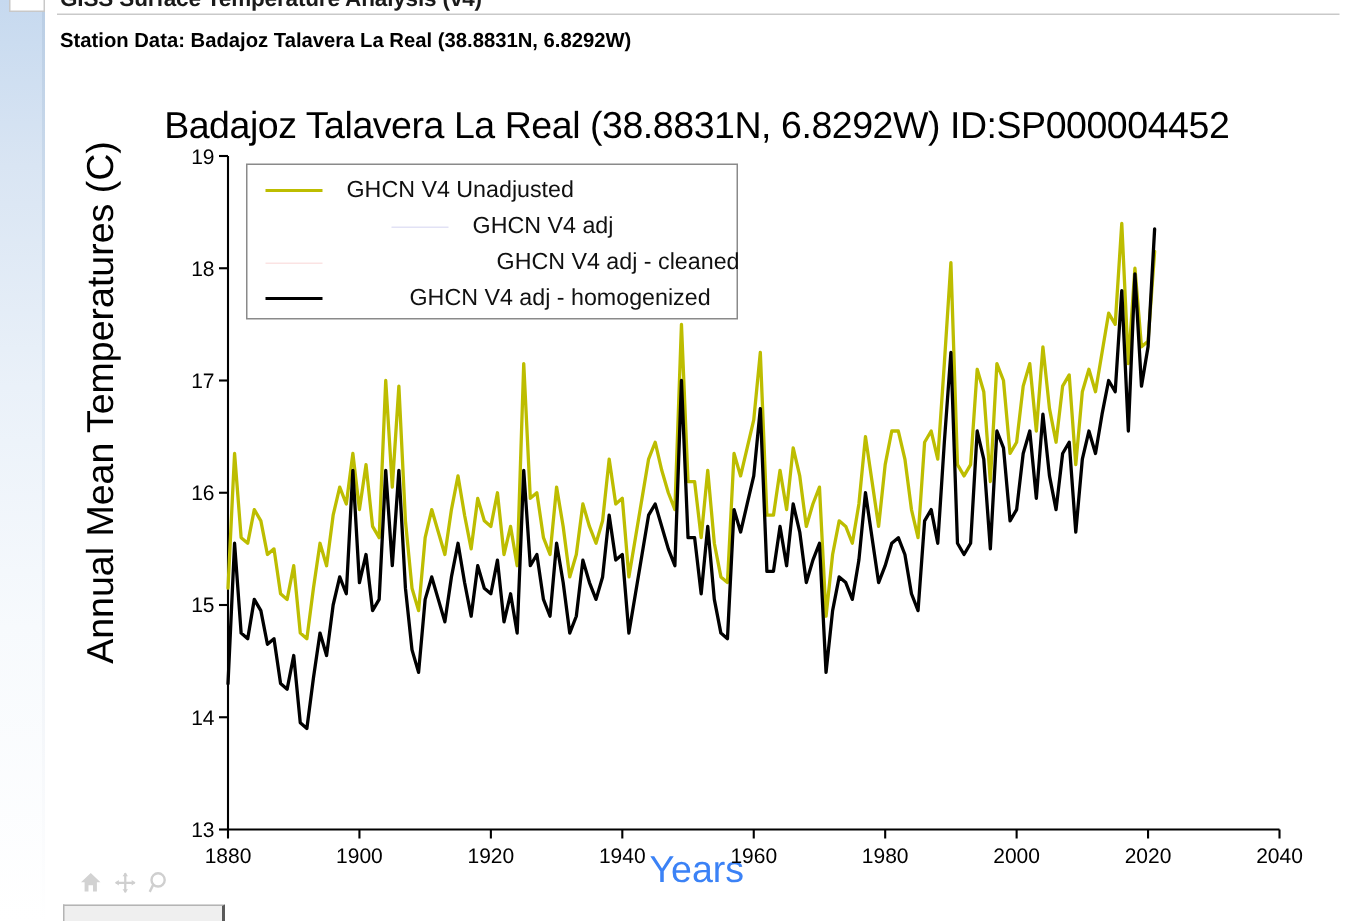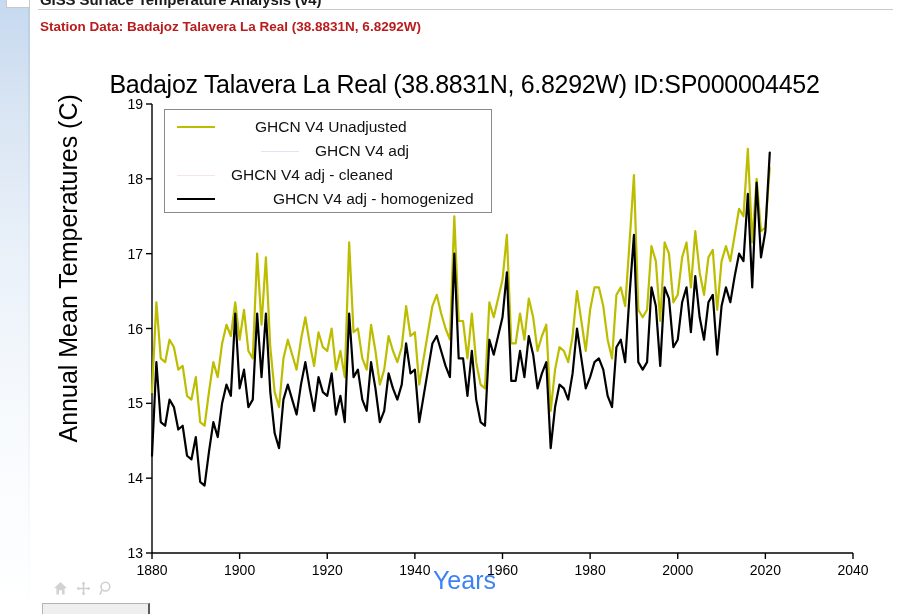--- a/index.html
+++ b/index.html
@@ -49,21 +49,21 @@
     position: absolute;
     left: 38px; top: 9px;
     width: 855px; height: 1px;
     background: #c9c9c9;
   }
   .station-line {
     position: absolute;
     left: 40px; top: 19px;
     font-size: 13.5px;
     font-weight: bold;
-    color: #b91c1c;
+    color: #000000;
     white-space: nowrap;
   }
   
   .figure {
     position: absolute;
     left: 30px; top: 40px;
     width: 869px; height: 535px;
     background: #ffffff;
   }
   .chart-title {
@@ -214,29 +214,29 @@
         <text x="647.75" y="535" text-anchor="middle" class="tick-text">2000</text>
         <line x1="735.375" y1="513" x2="735.375" y2="519" stroke="#000" stroke-width="1.4"></line>
         <text x="735.375" y="535" text-anchor="middle" class="tick-text">2020</text>
         <line x1="823" y1="513" x2="823" y2="519" stroke="#000" stroke-width="1.4"></line>
         <text x="823" y="535" text-anchor="middle" class="tick-text">2040</text>
         <polyline points="122,352.10833333333335 126.38125,262.3083333333332 130.7625,318.4333333333334 135.14375,322.17499999999995 139.525,299.725 143.90625,307.20833333333337 148.2875,329.6583333333334 152.66875,325.91666666666663 157.05,355.85 161.43125,359.5916666666666 165.8125,337.14166666666665 170.19375,382.04166666666663 174.575,385.7833333333334 178.95625,352.10833333333335 183.3375,322.17499999999995 187.71875,337.14166666666665 192.10000000000002,303.4666666666666 196.48125,284.7583333333333 200.8625,295.98333333333335 205.24374999999998,262.3083333333332 209.625,299.725 214.00625000000002,269.7916666666667 218.3875,310.95000000000005 222.76875,318.4333333333334 227.14999999999998,213.66666666666669 231.53125,284.7583333333333 235.91250000000002,217.40833333333336 240.29375,307.20833333333337 244.675,352.10833333333335 249.05624999999998,367.07500000000005 253.4375,318.4333333333334 257.81875,299.725 262.20000000000005,314.6916666666666 266.58124999999995,329.6583333333334 270.9625,299.725 275.34375,277.2750000000001 279.725,303.4666666666666 284.10625000000005,325.91666666666663 288.48749999999995,292.24166666666673 292.86875,307.20833333333337 297.25,310.95000000000005 301.63125,288.5 306.01250000000005,329.6583333333334 310.39374999999995,310.95000000000005 314.775,337.14166666666665 319.15625,202.44166666666678 323.5375,292.24166666666673 327.91875000000005,288.5 332.29999999999995,318.4333333333334 336.68125,329.6583333333334 341.0625,284.7583333333333 345.44375,310.95000000000005 349.82500000000005,344.625 354.20624999999995,329.6583333333334 358.5875,295.98333333333335 362.96875,310.95000000000005 367.35,322.17499999999995 371.73125000000005,307.20833333333337 376.11249999999995,266.04999999999995 380.49375000000003,295.98333333333335 384.875,292.24166666666673 389.25624999999997,344.625 393.6375,318.4333333333334 398.01875,292.24166666666673 402.40000000000003,266.04999999999995 406.78125,254.82500000000005 411.16249999999997,273.5333333333334 415.54375,288.5 419.925,299.725 424.30625000000003,176.25 428.6875,281.01666666666654 433.06874999999997,281.01666666666654 437.45,318.4333333333334 441.83125,273.5333333333334 446.21250000000003,322.17499999999995 450.59375,344.625 454.97499999999997,348.36666666666673 459.35625,262.3083333333332 463.7375,277.2750000000001 468.11875000000003,258.5666666666668 472.5,239.85833333333346 476.88124999999997,194.95833333333331 481.2625,303.4666666666666 485.64375,303.4666666666666 490.02500000000003,273.5333333333334 494.40625,299.725 498.78749999999997,258.5666666666668 503.16875,277.2750000000001 507.55,310.95000000000005 511.93125000000003,295.98333333333335 516.3125,284.7583333333333 520.6937499999999,370.8166666666666 525.075,329.6583333333334 529.45625,307.20833333333337 533.8375000000001,310.95000000000005 538.21875,322.17499999999995 542.5999999999999,295.98333333333335 546.98125,251.08333333333331 551.3625,281.01666666666654 555.7437500000001,310.95000000000005 560.125,269.7916666666667 564.5062499999999,247.34166666666664 568.8875,247.34166666666664 573.26875,266.04999999999995 577.6500000000001,299.725 582.03125,318.4333333333334 586.4124999999999,254.82500000000005 590.79375,247.34166666666664 595.175,266.04999999999995 599.5562500000001,202.44166666666678 603.9375,135.09166666666664 608.3187499999999,269.7916666666667 612.7,277.2750000000001 617.08125,269.7916666666667 621.4625000000001,206.18333333333322 625.84375,221.1500000000001 630.2249999999999,281.01666666666654 634.6062499999999,202.44166666666678 638.9875000000001,213.66666666666669 643.36875,262.3083333333332 647.75,254.82500000000005 652.13125,217.40833333333336 656.5124999999999,202.44166666666678 660.8937500000001,247.34166666666664 665.275,191.21666666666664 669.65625,232.375 674.0375,254.82500000000005 678.4187499999999,217.40833333333336 682.8000000000001,209.92499999999995 687.18125,269.7916666666667 691.5625,221.1500000000001 695.94375,206.18333333333322 700.3249999999999,221.1500000000001 704.7062500000001,194.95833333333331 709.0875,168.76666666666654 713.46875,176.25 717.85,108.90000000000009 722.2312499999999,202.44166666666678 726.6125000000001,138.83333333333331 730.99375,191.21666666666664 735.375,187.4749999999999 739.75625,127.60833333333346" fill="none" stroke="#bdbd00" stroke-width="2.2" stroke-linejoin="round" stroke-linecap="round"></polyline>
         <polyline points="122,415.7166666666666 126.38125,322.17499999999995 130.7625,382.04166666666663 135.14375,385.7833333333334 139.525,359.5916666666666 143.90625,367.07500000000005 148.2875,389.525 152.66875,385.7833333333334 157.05,415.7166666666666 161.43125,419.4583333333333 165.8125,397.00833333333327 170.19375,441.9083333333334 174.575,445.65 178.95625,411.975 183.3375,382.04166666666663 187.71875,397.00833333333327 192.10000000000002,363.33333333333337 196.48125,344.625 200.8625,355.85 205.24374999999998,273.5333333333334 209.625,348.36666666666673 214.00625000000002,329.6583333333334 218.3875,367.07500000000005 222.76875,359.5916666666666 227.14999999999998,273.5333333333334 231.53125,337.14166666666665 235.91250000000002,273.5333333333334 240.29375,352.10833333333335 244.675,393.2666666666667 249.05624999999998,408.2333333333333 253.4375,359.5916666666666 257.81875,344.625 262.20000000000005,359.5916666666666 266.58124999999995,374.5583333333334 270.9625,344.625 275.34375,322.17499999999995 279.725,348.36666666666673 284.10625000000005,370.8166666666666 288.48749999999995,337.14166666666665 292.86875,352.10833333333335 297.25,355.85 301.63125,333.4 306.01250000000005,374.5583333333334 310.39374999999995,355.85 314.775,382.04166666666663 319.15625,273.5333333333334 323.5375,337.14166666666665 327.91875000000005,329.6583333333334 332.29999999999995,359.5916666666666 336.68125,370.8166666666666 341.0625,322.17499999999995 345.44375,348.36666666666673 349.82500000000005,382.04166666666663 354.20624999999995,370.8166666666666 358.5875,333.4 362.96875,348.36666666666673 367.35,359.5916666666666 371.73125000000005,344.625 376.11249999999995,303.4666666666666 380.49375000000003,333.4 384.875,329.6583333333334 389.25624999999997,382.04166666666663 393.6375,355.85 398.01875,329.6583333333334 402.40000000000003,303.4666666666666 406.78125,295.98333333333335 411.16249999999997,310.95000000000005 415.54375,325.91666666666663 419.925,337.14166666666665 424.30625000000003,213.66666666666669 428.6875,318.4333333333334 433.06874999999997,318.4333333333334 437.45,355.85 441.83125,310.95000000000005 446.21250000000003,359.5916666666666 450.59375,382.04166666666663 454.97499999999997,385.7833333333334 459.35625,299.725 463.7375,314.6916666666666 468.11875000000003,295.98333333333335 472.5,277.2750000000001 476.88124999999997,232.375 481.2625,340.88333333333327 485.64375,340.88333333333327 490.02500000000003,310.95000000000005 494.40625,337.14166666666665 498.78749999999997,295.98333333333335 503.16875,314.6916666666666 507.55,348.36666666666673 511.93125000000003,333.4 516.3125,322.17499999999995 520.6937499999999,408.2333333333333 525.075,367.07500000000005 529.45625,344.625 533.8375000000001,348.36666666666673 538.21875,359.5916666666666 542.5999999999999,333.4 546.98125,288.5 551.3625,318.4333333333334 555.7437500000001,348.36666666666673 560.125,337.14166666666665 564.5062499999999,322.17499999999995 568.8875,318.4333333333334 573.26875,329.6583333333334 577.6500000000001,355.85 582.03125,367.07500000000005 586.4124999999999,307.20833333333337 590.79375,299.725 595.175,322.17499999999995 599.5562500000001,254.82500000000005 603.9375,194.95833333333331 608.3187499999999,322.17499999999995 612.7,329.6583333333334 617.08125,322.17499999999995 621.4625000000001,247.34166666666664 625.84375,266.04999999999995 630.2249999999999,325.91666666666663 634.6062499999999,247.34166666666664 638.9875000000001,258.5666666666668 643.36875,307.20833333333337 647.75,299.725 652.13125,262.3083333333332 656.5124999999999,247.34166666666664 660.8937500000001,292.24166666666673 665.275,236.11666666666673 669.65625,277.2750000000001 674.0375,299.725 678.4187499999999,262.3083333333332 682.8000000000001,254.82500000000005 687.18125,314.6916666666666 691.5625,266.04999999999995 695.94375,247.34166666666664 700.3249999999999,262.3083333333332 704.7062500000001,236.11666666666673 709.0875,213.66666666666669 713.46875,221.1500000000001 717.85,153.79999999999995 722.2312499999999,247.34166666666664 726.6125000000001,142.57500000000005 730.99375,217.40833333333336 735.375,191.21666666666664 739.75625,112.64166666666654" fill="none" stroke="#000000" stroke-width="2.2" stroke-linejoin="round" stroke-linecap="round"></polyline>
       </svg>
 
     <div class="legend-box" id="legend-box">
-        <div class="legend-row" style="top: 5px; gap: 24px;">
+        <div class="legend-row" style="top: 5px;">
           <div class="legend-swatch" style="border-top-color: rgb(189, 189, 0); border-top-width: 2.2px;"></div>
           <div class="legend-label">GHCN V4 Unadjusted</div>
         </div>
         <div class="legend-row" style="top: 29px; justify-content: center;">
           <div class="legend-swatch" style="border-top-color: rgb(226, 226, 245); border-top-width: 1.6px;"></div>
           <div class="legend-label">GHCN V4 adj</div>
         </div>
-        <div class="legend-row" style="top: 53px;">
+        <div class="legend-row" style="top: 53px; justify-content: space-between;">
           <div class="legend-swatch" style="border-top-color: rgb(251, 227, 227); border-top-width: 1.6px;"></div>
           <div class="legend-label">GHCN V4 adj - cleaned</div>
         </div>
         <div class="legend-row" style="top: 77px; gap: 42px;">
           <div class="legend-swatch" style="border-top-color: rgb(0, 0, 0); border-top-width: 2.2px;"></div>
           <div class="legend-label">GHCN V4 adj - homogenized</div>
         </div>
       </div>
   </div>
 

